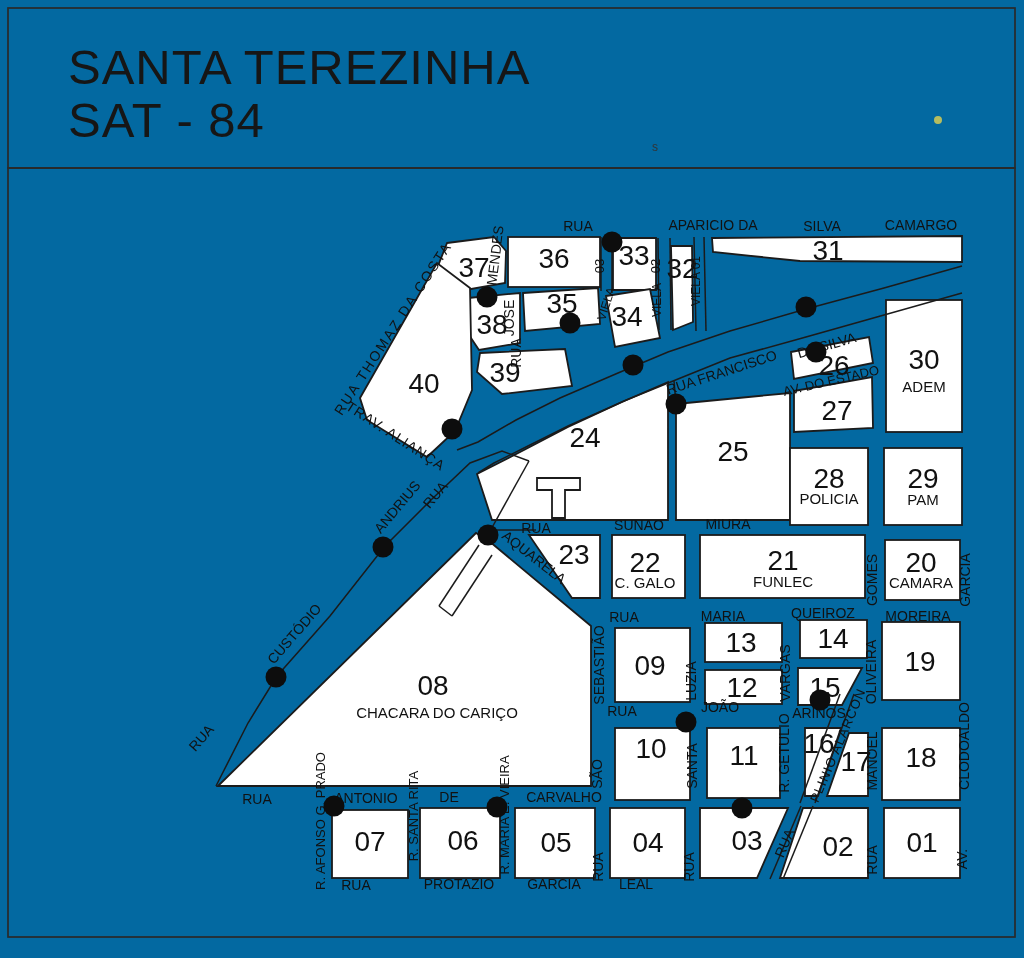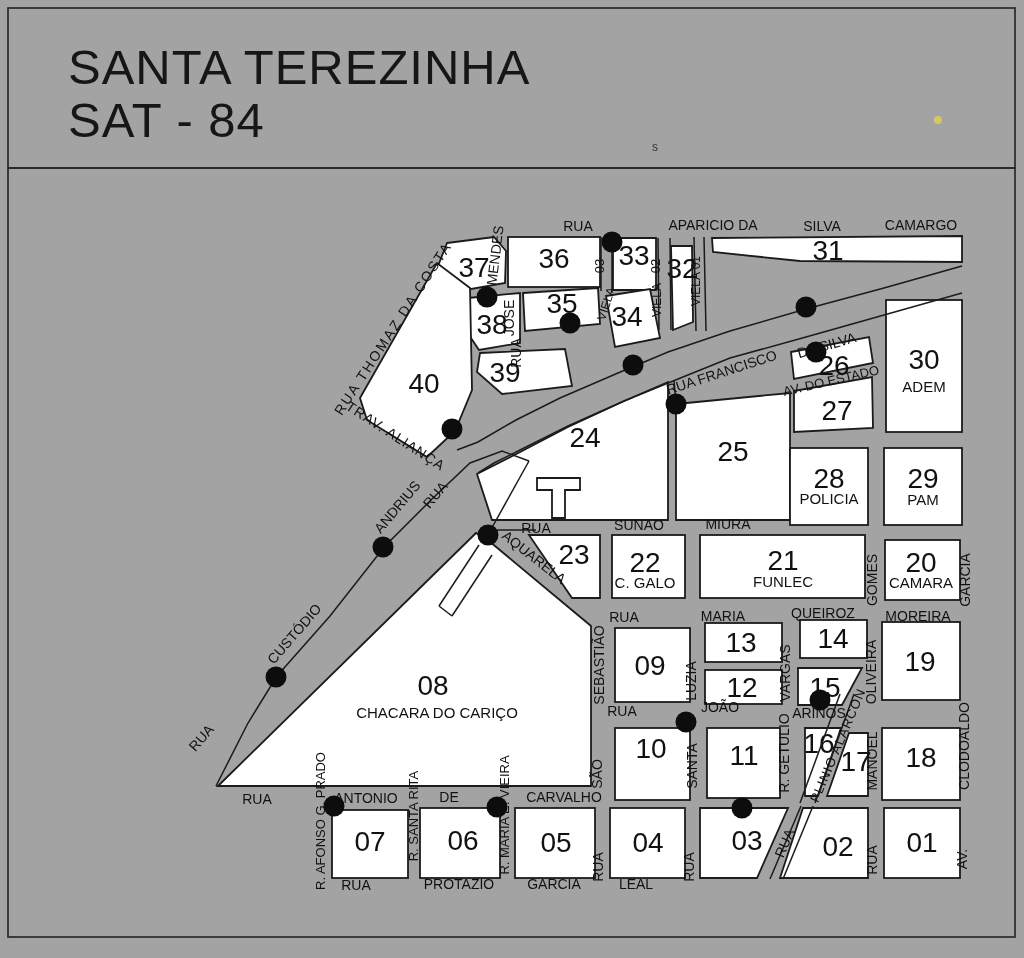--- a/index.html
+++ b/index.html
@@ -1,16 +1,16 @@
 <!DOCTYPE html>
 <html><head>
 <meta charset="utf-8">
 <style>
   html,body{margin:0;padding:0;background:#fff;}
-  .sheet{position:relative;width:1024px;height:958px;background:#a3a3a3;font-family:"Liberation Sans",sans-serif;}
+  .sheet{position:relative;width:1024px;height:958px;background:#0369a1;font-family:"Liberation Sans",sans-serif;}
   svg{position:absolute;left:0;top:0;}
   .frame{fill:none;stroke:#2a2a2a;stroke-width:1.7;}
   .title{font-family:"Liberation Sans",sans-serif;font-size:49px;fill:#161616;letter-spacing:1px;}
   .mark{font-family:"Liberation Sans",sans-serif;font-size:12px;fill:#333;}
   .blk{fill:#ffffff;stroke:#1b1b1b;stroke-width:1.8;}
   .road{fill:none;stroke:#1b1b1b;stroke-width:1.5;}
   .num{font-family:"Liberation Sans",sans-serif;font-size:28px;fill:#111;text-anchor:middle;}
   .sub{font-family:"Liberation Sans",sans-serif;font-size:15px;fill:#111;text-anchor:middle;}
   .street{font-family:"Liberation Sans",sans-serif;fill:#111;text-anchor:middle;}
   .dot{fill:#0d0d0d;}

